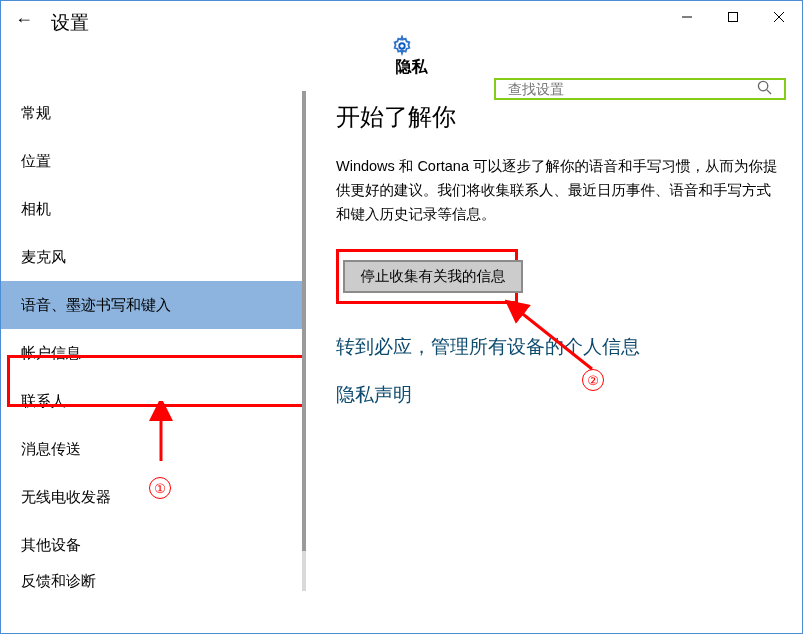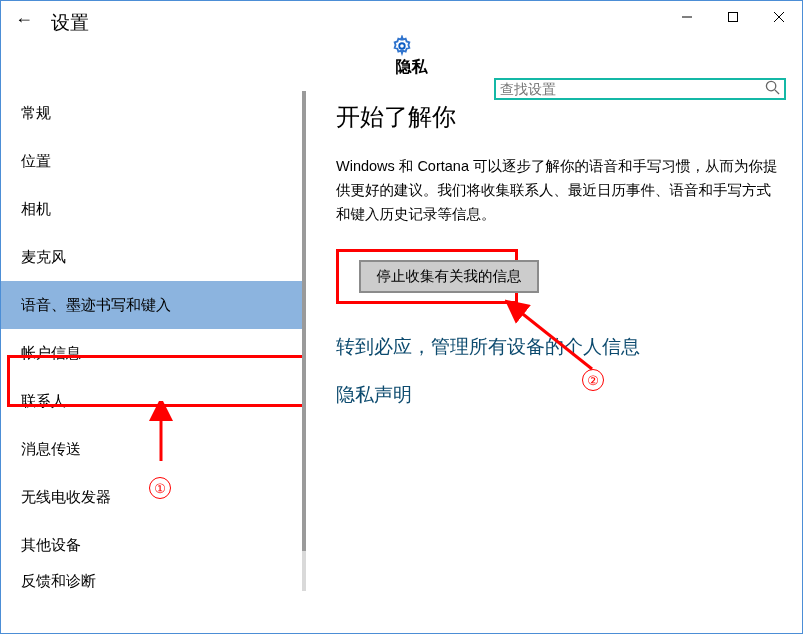--- a/index.html
+++ b/index.html
@@ -9,39 +9,39 @@
 .titlebar { height: 32px; display: flex; align-items: center; padding-left: 10px; }
 .back-btn { width: 26px; height: 26px; display: flex; align-items: center; justify-content: center; font-size: 18px; }
 .title-text { margin-left: 14px; font-size: 19px; margin-top: 12px; }
 .win-controls { margin-left: auto; display: flex; }
 .win-ctrl { width: 46px; height: 28px; display: flex; align-items: center; justify-content: center; font-size: 12px; }
 
 
 .header-row { display: flex; align-items: center; height: 46px; padding: 0 16px; margin-top: 2px; flex-direction: column; }
 .gear-icon { width: 22px; height: 22px; color: #0a5bc4; display: flex; align-items: center; justify-content: center; }
 .page-title { margin-left: 20px; font-size: 16px; font-weight: bold; }
-.search-wrap { margin-left: auto; width: 292px; height: 32px; border: 2px solid #14b8a6; display: flex; align-items: center; padding: 0 4px; color: #6d6d6d; }
+.search-wrap { margin-left: auto; width: 292px; height: 32px; border: 2px solid #84cc16; display: flex; align-items: center; padding: 0 12px; color: #6d6d6d; }
 .search-wrap input { flex: 1; border: none; outline: none; font-size: 14px; color: #6d6d6d; background: transparent; }
 .search-wrap .sicon { font-size: 15px; color: #666; }
 
 .body-row { display: flex; height: calc(634px - 32px - 48px); }
 
 
 .sidebar { width: 305px; position: relative; padding-top: 8px; }
 .side-item { height: 48px; display: flex; align-items: center; padding-left: 20px; font-size: 15px; cursor: default; }
 .side-item.selected { background: #8cb4df; }
 .side-sel-box { position: absolute; left: 6px; top: 274px; width: 298px; height: 52px; border: 3px solid #f00; pointer-events: none; }
 .scroll-track { position: absolute; right: 0; top: 10px; width: 4px; height: 500px; background: #d9d9d9; }
 .scroll-thumb { position: absolute; right: 0; top: 10px; width: 4px; height: 460px; background: #9a9a9a; }
 
 
 .content { flex: 1; padding: 20px 24px 0 30px; position: relative; }
 .h1 { font-size: 24px; margin-bottom: 22px; }
 .para { font-size: 14.5px; line-height: 1.65; margin-bottom: 22px; color: #000; }
-.btn-box { border: 3px solid #f00; padding: 8px 20px; width: 182px; margin-bottom: 30px; }
+.btn-box { border: 3px solid #f00; padding: 8px 4px; width: 182px; margin-bottom: 30px; }
 .stop-btn { width: 180px; height: 33px; border: 2px solid #8b8b8b; background: #ccc; font-size: 14.5px; display: flex; align-items: center; justify-content: center; }
 .h2 { font-size: 24px; margin-bottom: 22px; }
 .link { color: #0c4a6e; font-size: 19px; margin-bottom: 22px; display: block; }
 
 
 .arrow { position: absolute; pointer-events: none; }
 .circ { position: absolute; width: 22px; height: 22px; border: 1.5px solid #f00; border-radius: 50%; color: #f00; font-size: 13px; display: flex; align-items: center; justify-content: center; pointer-events: none; }
 </style>
 </head>
 <body>

